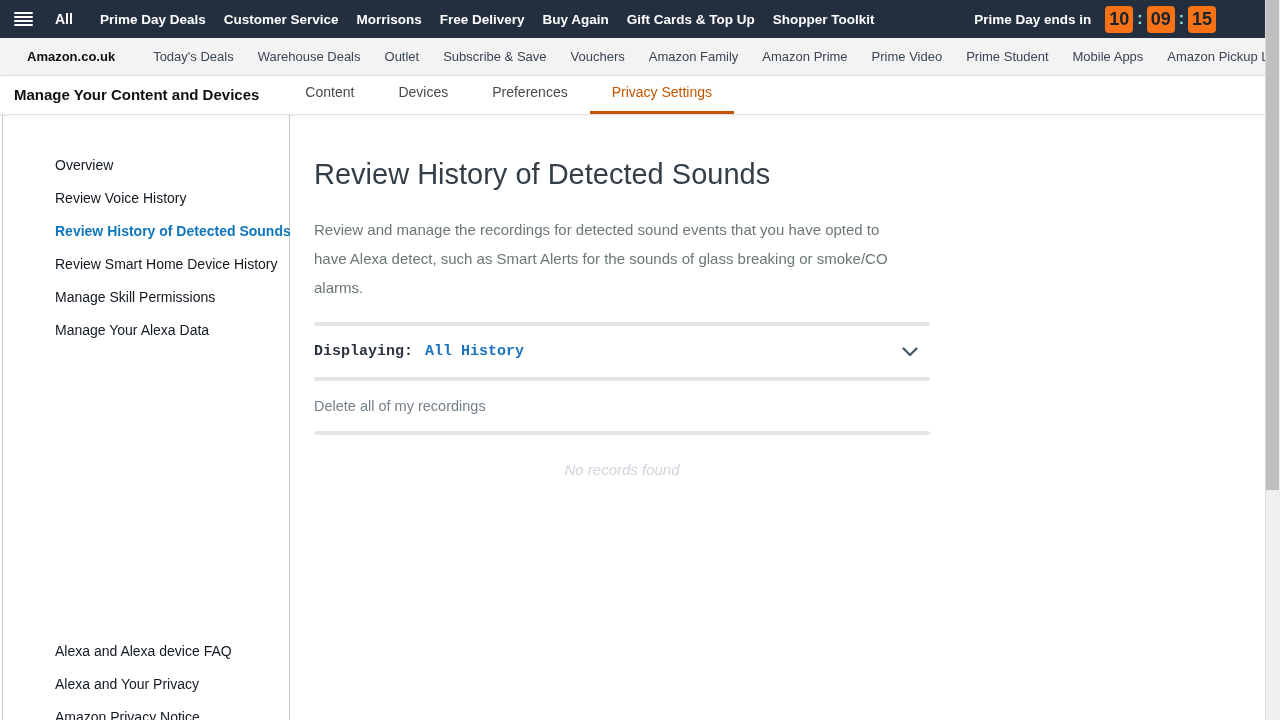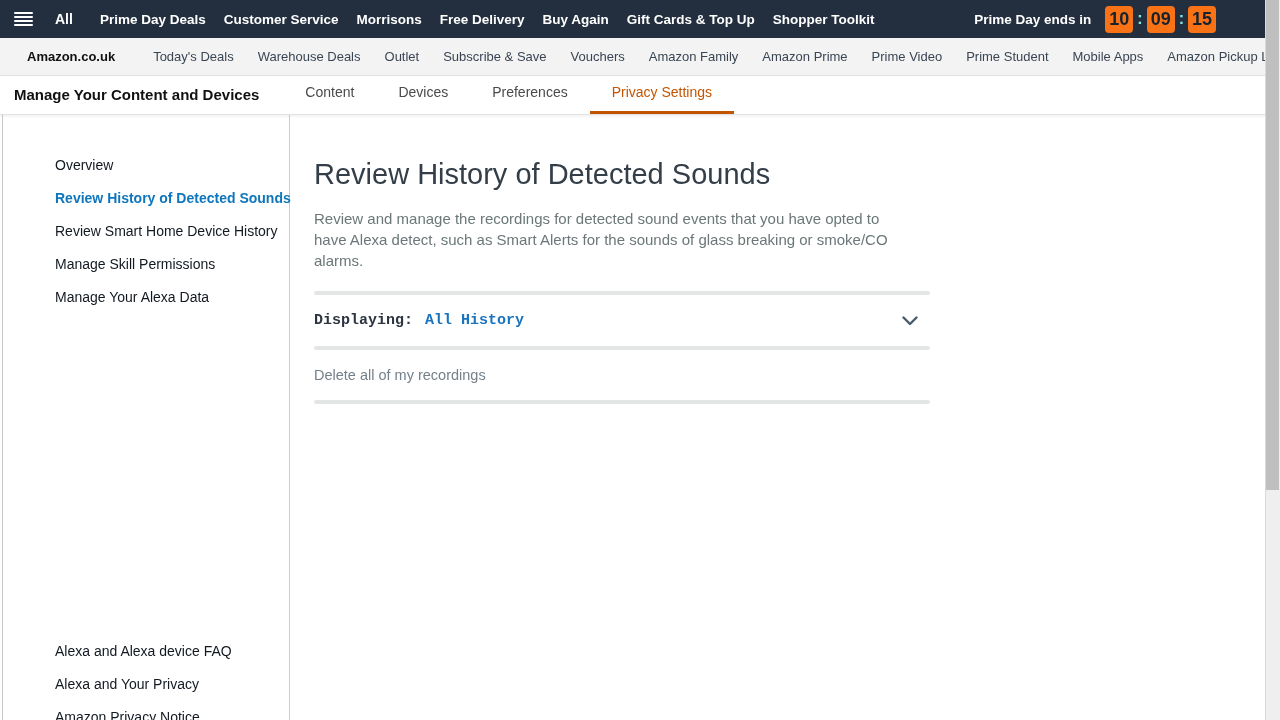--- a/index.html
+++ b/index.html
@@ -47,21 +47,21 @@
   .sidebar { position: relative; width: 290px; flex: 0 0 290px; border-right: 1px solid #ccc;
     padding: 40px 0 0 55px; }
   .side-link { display: block; font-size: 14px; color: #121921; text-decoration: none;
     line-height: 20px; margin-bottom: 13px; cursor: pointer; white-space: nowrap; }
   .side-link.active { color: #0e76bd; font-weight: bold; }
   .side-footer { position: absolute; left: 55px; top: 526px; }
 
   .main { flex: 1 1 auto; padding: 0 0 0 24px; }
   .main-inner { width: 616px; }
   .content-title { font-weight: 300; font-size: 29px; line-height: 32px; color: #333e48; margin-top: 43px; }
-  .desc { font-size: 15px; line-height: 21px; color: #6b7778; margin-top: 18px; max-width: 600px; }
+  .desc { font-size: 15px; line-height: 29px; color: #6b7778; margin-top: 25px; max-width: 600px; }
   .divider { height: 4px; background: #e4e6e6; border-radius: 2px; }
   .divider.first { margin-top: 20px; }
   .display-row { display: flex; align-items: center; padding: 17px 0; cursor: pointer; font-family: Liberation Mono, monospace; }
   .disp-label { font-size: 15px; font-weight: 600; color: #2b3440; }
   .disp-value { font-size: 15px; font-weight: 600; color: #1a73be; margin-left: 12px; }
   .chevron { margin-left: auto; margin-right: 12px; cursor: pointer; }
   .delete-link { display: block; font-size: 14.5px; color: #74808a; text-decoration: none;
     padding: 17px 0; cursor: pointer; }
   .empty { margin-top: 26px; text-align: center; font-style: italic; font-size: 15px; color: #cfd5dc; }
 
@@ -126,20 +126,21 @@
       <a class="tab active">Privacy Settings</a>
     </nav>
   </div>
 
   <div class="content">
     <div class="edge-line"></div>
 
     <aside class="sidebar">
       <nav>
         <a class="side-link">Overview</a>
+        <a class="side-link">Review Voice History</a>
         <a class="side-link active">Review History of Detected Sounds</a>
         <a class="side-link">Review Smart Home Device History</a>
         <a class="side-link">Manage Skill Permissions</a>
         <a class="side-link">Manage Your Alexa Data</a>
       </nav>
       <nav class="side-footer">
         <a class="side-link">Alexa and Alexa device FAQ</a>
         <a class="side-link">Alexa and Your Privacy</a>
         <a class="side-link">Amazon Privacy Notice</a>
       </nav>
@@ -159,20 +160,21 @@
             <polyline points="1.5,1.5 8,8 14.5,1.5" fill="none" stroke="#4a5b6a" stroke-width="2.4" stroke-linecap="round" stroke-linejoin="round"></polyline>
           </svg>
         </div>
 
         <div class="divider"></div>
 
         <a class="delete-link">Delete all of my recordings</a>
 
         <div class="divider"></div>
 
+        <div class="empty">No records found</div>
       </div>
     </main>
   </div>
 
   <div class="scrollbar">
     <div class="thumb"></div>
   </div>
 
 </div>
 

